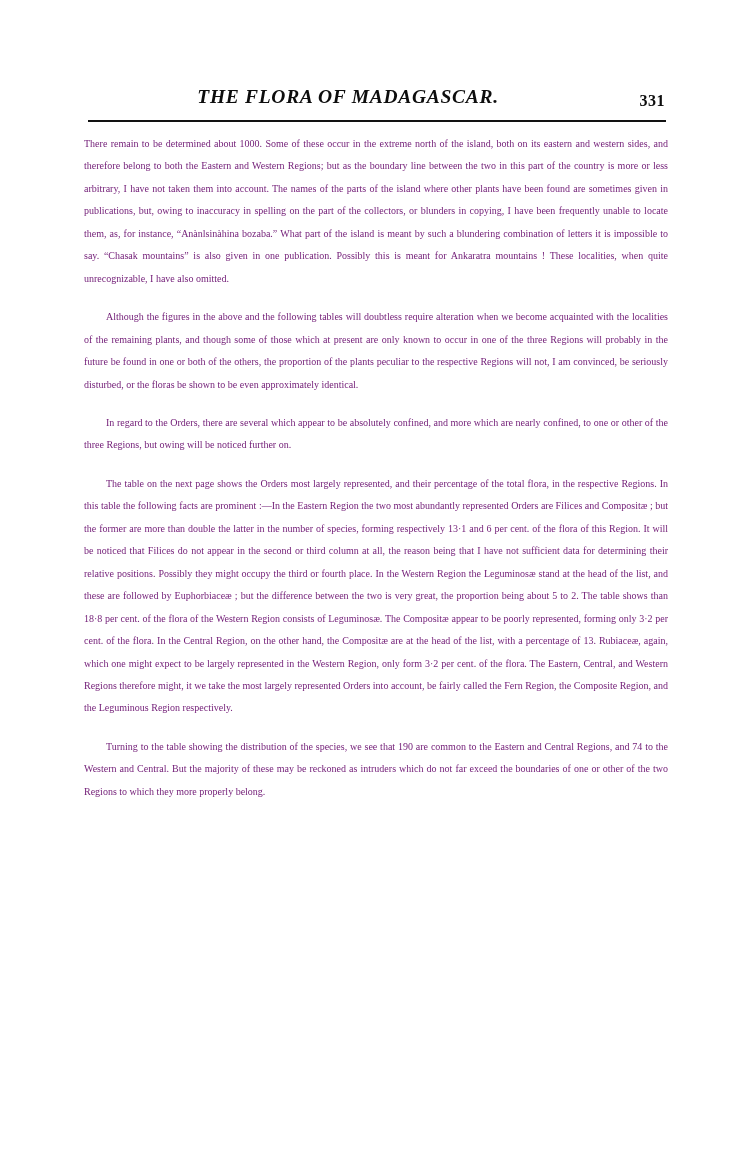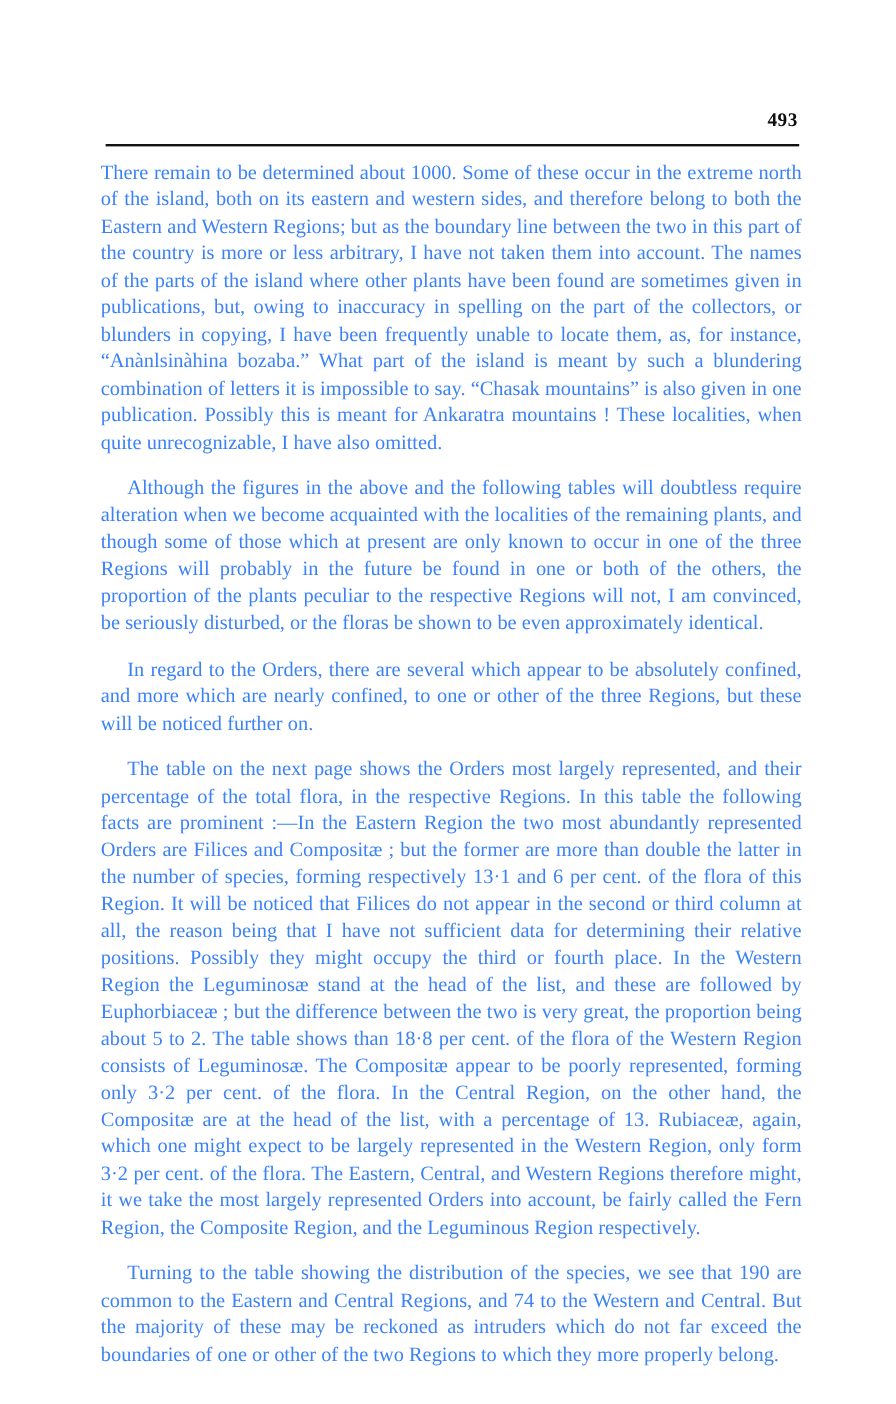--- a/index.html
+++ b/index.html
@@ -62,46 +62,47 @@
   .body-block {
     position: absolute;
     left: 84px;
     top: 133px;
     width: 584px;
   }
   .para {
     margin: 0;
     text-align: justify;
     text-align-last: left;
-    font-size: 17px;
+    font-size: 10px;
     line-height: 22.45px;
     text-indent: 22px;
-    color: #3b82f6;
+    color: #701a75;
     font-family: Liberation Serif, serif;
     -webkit-font-smoothing: none;
   }
   .para.first {
     text-indent: 0;
   }
   .para + .para {
     margin-top: 16px;
   }
 </style>
 </head>
 <body>
 
 <div class="page">
 
   <div class="header-row">
-    <div class="folio">493</div>
+    <div class="running-head">THE FLORA OF MADAGASCAR.</div>
+    <div class="folio">331</div>
   </div>
 
   <div class="rule"></div>
 
   <div class="body-block">
     <p class="para first">There remain to be determined about 1000.   Some of these occur in the extreme north of the island, both on its eastern and western sides, and therefore belong to both the Eastern and Western Regions; but as the boundary line between the two in this part of the country is more or less arbitrary, I have not taken them into account.   The names of the parts of the island where other plants have been found are sometimes given in publications, but, owing to inaccuracy in spelling on the part of the collectors, or blunders in copying, I have been frequently unable to locate them, as, for instance, “Anànlsinàhina bozaba.”   What part of the island is meant by such a blundering combination of letters it is impossible to say. “Chasak mountains” is also given in one publication.   Possibly this is meant for Ankaratra mountains !   These localities, when quite unrecognizable, I have also omitted.</p>
     <p class="para">Although the figures in the above and the following tables will doubtless require alteration when we become acquainted with the localities of the remaining plants, and though some of those which at present are only known to occur in one of the three Regions will probably in the future be found in one or both of the others, the proportion of the plants peculiar to the respective Regions will not, I am convinced, be seriously disturbed, or the floras be shown to be even approximately identical.</p>
-    <p class="para">In regard to the Orders, there are several which appear to be absolutely confined, and more which are nearly confined, to one or other of the three Regions, but these will be noticed further on.</p>
+    <p class="para">In regard to the Orders, there are several which appear to be absolutely confined, and more which are nearly confined, to one or other of the three Regions, but owing will be noticed further on.</p>
     <p class="para">The table on the next page shows the Orders most largely represented, and their percentage of the total flora, in the respective Regions.   In this table the following facts are prominent :—In the Eastern Region the two most abundantly represented Orders are Filices and Compositæ ; but the former are more than double the latter in the number of species, forming respectively 13·1 and 6 per cent. of the flora of this Region.   It will be noticed that Filices do not appear in the second or third column at all, the reason being that I have not sufficient data for determining their relative positions.   Possibly they might occupy the third or fourth place.   In the Western Region the Leguminosæ stand at the head of the list, and these are followed by Euphorbiaceæ ; but the difference between the two is very great, the proportion being about 5 to 2.   The table shows than 18·8 per cent. of the flora of the Western Region consists of Leguminosæ.   The Compositæ appear to be poorly represented, forming only 3·2 per cent. of the flora.   In the Central Region, on the other hand, the Compositæ are at the head of the list, with a percentage of 13.   Rubiaceæ, again, which one might expect to be largely represented in the Western Region, only form 3·2 per cent. of the flora.   The Eastern, Central, and Western Regions therefore might, it we take the most largely represented Orders into account, be fairly called the Fern Region, the Composite Region, and the Leguminous Region respectively.</p>
     <p class="para">Turning to the table showing the distribution of the species, we see that 190 are common to the Eastern and Central Regions, and 74 to the Western and Central.   But the majority of these may be reckoned as intruders which do not far exceed the boundaries of one or other of the two Regions to which they more properly belong.</p>
   </div>
 
 </div>
 
 </body></html>

